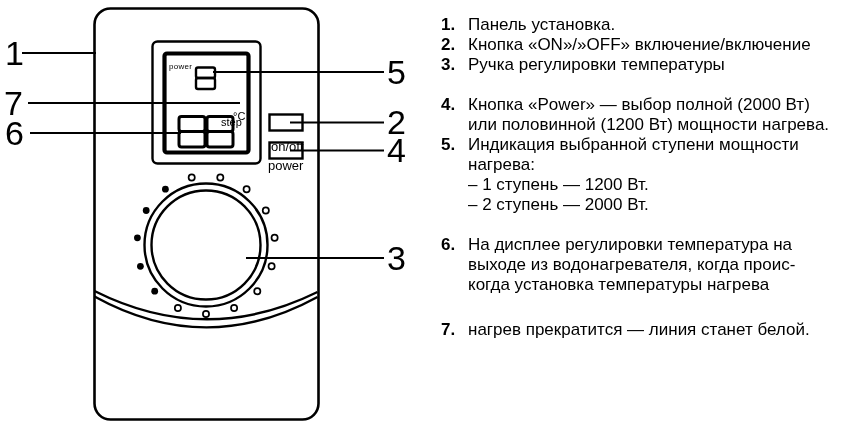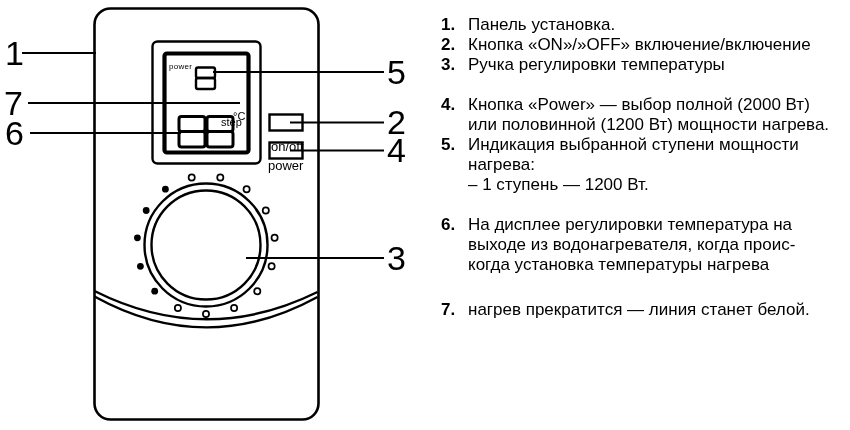--- a/index.html
+++ b/index.html
@@ -158,20 +158,21 @@
           <div>Кнопка «Power» — выбор полной (2000 Вт)</div>
           <div>или половинной (1200 Вт) мощности нагрева.</div>
         </div>
       </div>
       <div class="legend-item">
         <div class="num">5.</div>
         <div class="lines">
           <div>Индикация выбранной ступени мощности</div>
           <div>нагрева:</div>
           <div>– 1 ступень — 1200 Вт.</div>
+          <div>– 2 ступень — 2000 Вт.</div>
         </div>
       </div>
       <div class="legend-item">
         <div class="num">6.</div>
         <div class="lines">
           <div>На дисплее регулировки температура на</div>
           <div>выходе из водонагревателя, когда проис-</div>
           <div>когда установка температуры нагрева</div>
         </div>
       </div>

